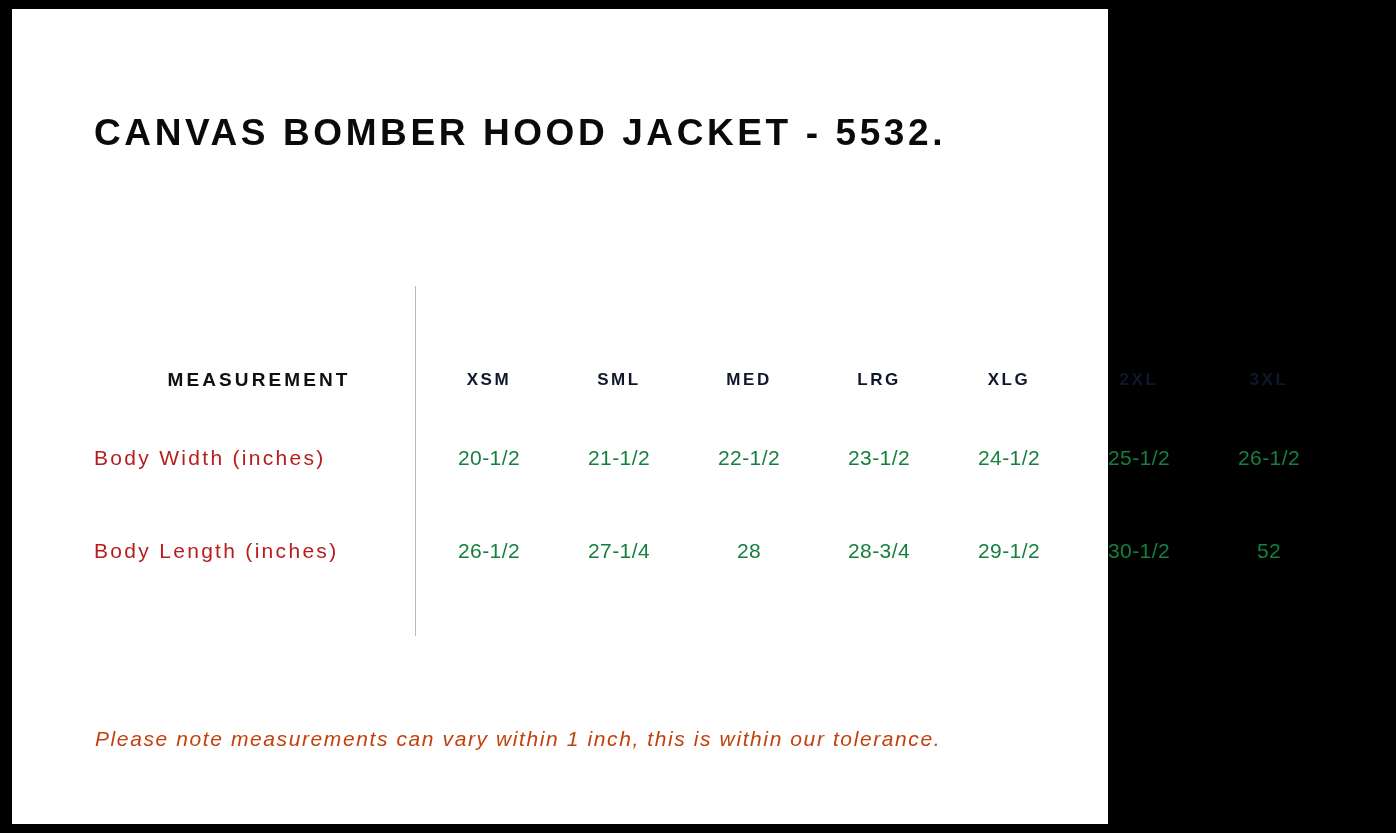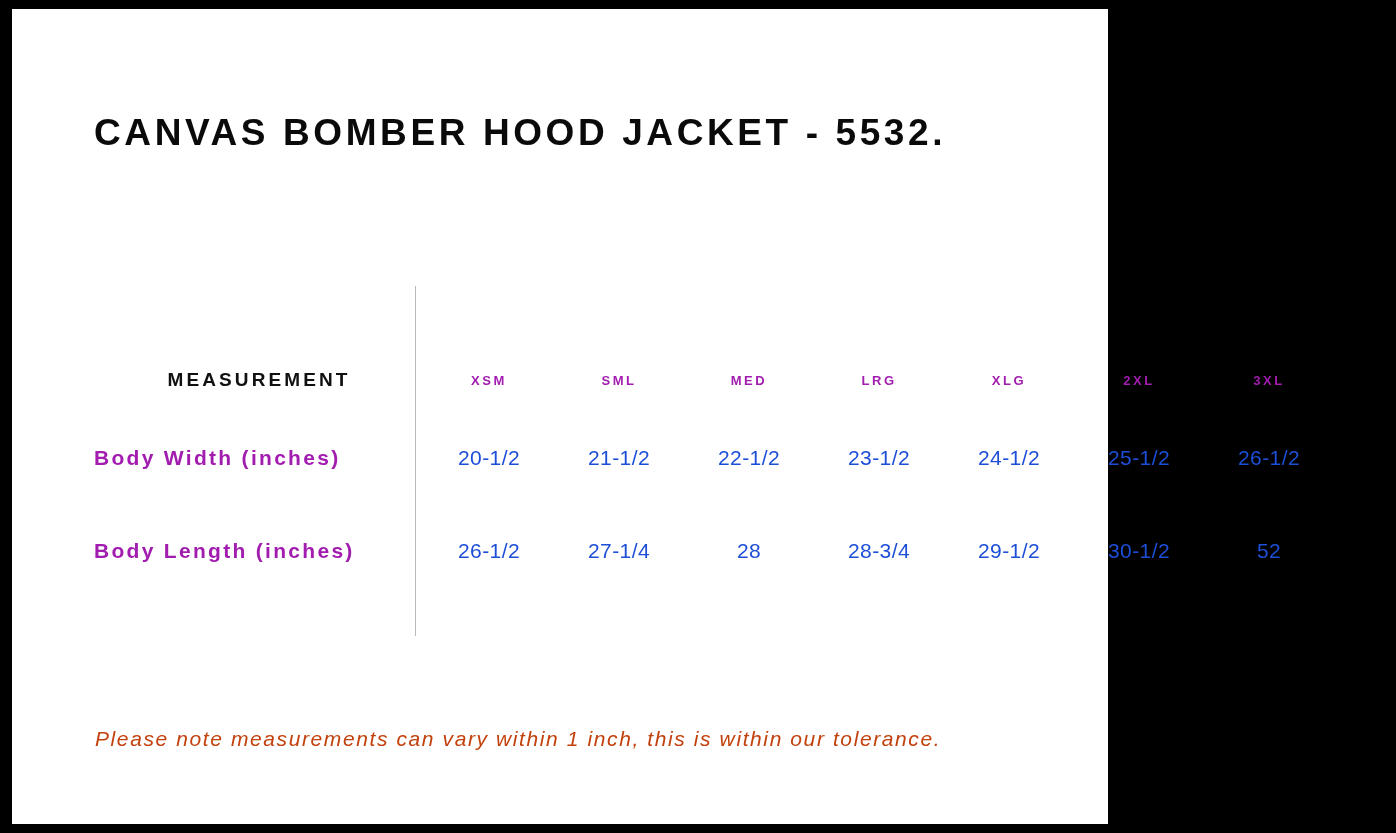--- a/index.html
+++ b/index.html
@@ -83,43 +83,43 @@
   .th-measurement {
     text-align: center;
     font-size: 19px;
     font-weight: bold;
     letter-spacing: 3.1px;
     color: #101010;
     white-space: nowrap;
   }
   .th-size {
     text-align: center;
-    font-size: 13px;
+    font-size: 17px;
     font-weight: bold;
     letter-spacing: 2.6px;
-    color: #a21caf;
+    color: #0f172a;
     white-space: nowrap;
   }
 
   
   .data-row td { height: 93px; }
   .td-label {
     text-align: left;
     font-size: 21px;
-    font-weight: bold;
+    font-weight: normal;
     letter-spacing: 2.3px;
-    color: #a21caf;
+    color: #b91c1c;
     white-space: nowrap;
   }
   .td-value {
     text-align: center;
     font-size: 21px;
     font-weight: normal;
     letter-spacing: 0.4px;
-    color: #1d4ed8;
+    color: #15803d;
     white-space: nowrap;
   }
 
   
   #footer-note {
     position: absolute;
     left: 83px;
     top: 718px;
     font-size: 21px;
     font-style: italic;

